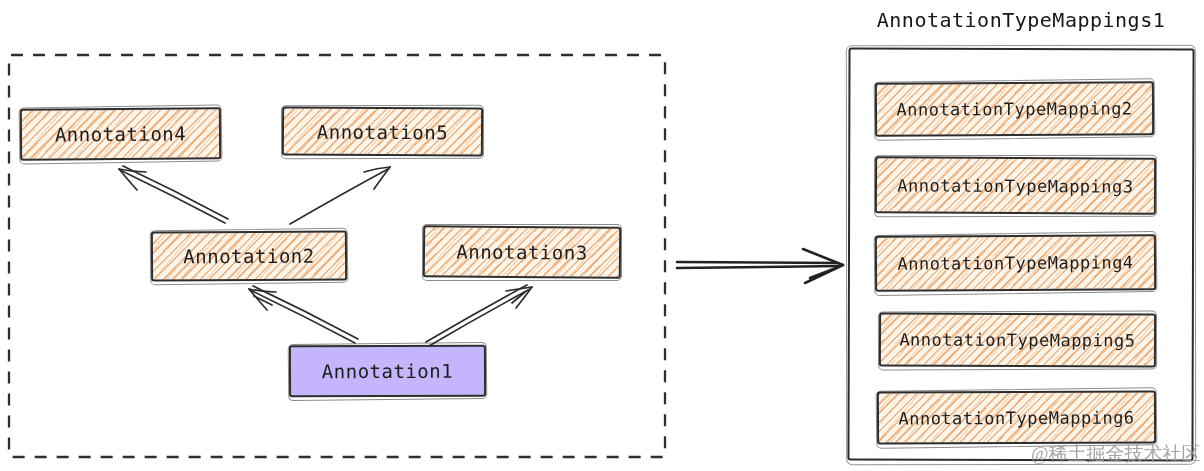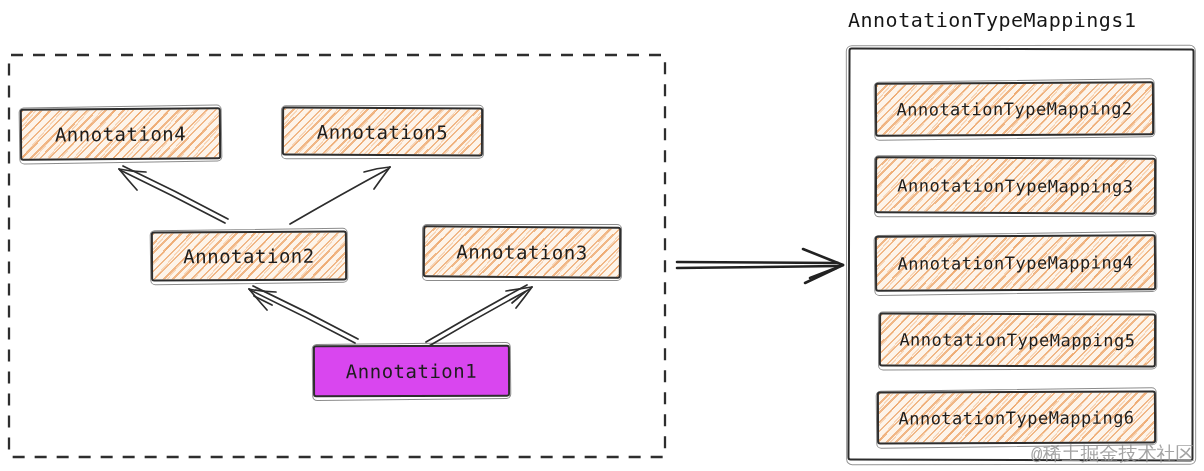--- a/index.html
+++ b/index.html
@@ -34,21 +34,21 @@
     border-radius: 5px;
     transform: rotate(-0.45deg);
     pointer-events: none;
   }
   .hatch {
     background-color: #fdf4ea;
     background-image:
       repeating-linear-gradient(135deg, rgba(233,146,74,0.62) 0px, rgba(233,146,74,0.62) 1.7px, rgba(0,0,0,0) 1.7px, rgba(0,0,0,0) 6.5px),
       repeating-linear-gradient(131deg, rgba(240,170,110,0.40) 0px, rgba(240,170,110,0.40) 1.3px, rgba(0,0,0,0) 1.3px, rgba(0,0,0,0) 10px);
   }
-  .plain { background: #d946ef; margin-left: 24px; }
+  .plain { background: #c4b5fd; }
   .mapping { font-size: 17px; }
   .right-container {
     position: absolute;
     left: 848px; top: 48px;
     width: 346px; height: 413px;
     border: 2.5px solid #2c2c2c;
     border-radius: 3px;
     background: #ffffff;
     transform: rotate(0.15deg);
   }
@@ -58,38 +58,39 @@
     inset: -5px -4px -6px -4px;
     border: 1.5px solid rgba(44,44,44,0.5);
     border-radius: 6px;
     transform: rotate(-0.2deg);
     pointer-events: none;
   }
   .right-title {
     position: absolute;
     left: 848px; top: 8px;
     width: 346px;
+    text-align: center;
     font-size: 20px;
     font-weight: 500;
     color: #161616;
     letter-spacing: 0.5px;
   }
   .arrow-label {
     position: absolute;
     left: 677px; top: 228px;
     font-size: 19px;
     color: #161616;
     letter-spacing: 0.5px;
   }
   .watermark {
     position: absolute;
     left: 1031px; top: 441px;
     font-size: 19px;
     color: rgba(148,148,148,0.85);
-    font-family: Liberation Mono, monospace;
+    font-family: Liberation Serif, serif;
     white-space: nowrap;
   }
   svg.overlay {
     position: absolute;
     left: 0; top: 0;
     pointer-events: none;
   }
 </style>
 </head>
 <body>

